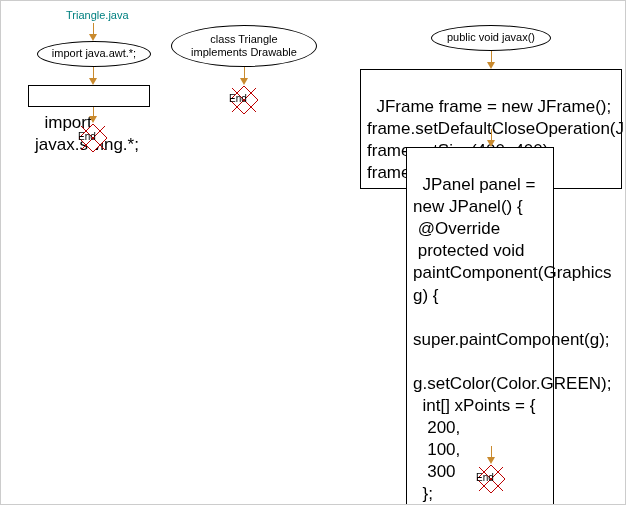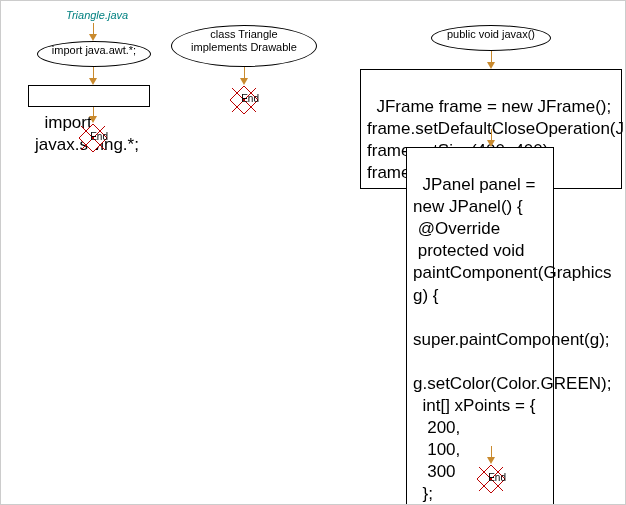--- a/index.html
+++ b/index.html
@@ -9,28 +9,28 @@
       background: #fff;
       width: 626px;
       height: 505px;
       position: relative;
       border: 1px solid #ccc;
     }
     .node-label {
       position: absolute;
       color: #008080;
       font-size: 11px;
-      font-style: italic;
     }
     .ellipse {
       position: absolute;
       border: 1px solid #000;
       border-radius: 50%;
       background: #fff;
       display: flex;
+      align-items: center;
       justify-content: center;
       text-align: center;
       padding: 2px 8px;
       font-size: 11px;
       line-height: 1.2;
     }
     .rect {
       position: absolute;
       border: 1px solid #000;
       background: #fff;
@@ -46,21 +46,21 @@
       height: 30px;
     }
     .end-diamond svg {
       width: 30px;
       height: 30px;
       display: block;
     }
     .end-text {
       position: absolute;
       width: 30px;
-      text-align: right;
+      text-align: left;
       font-size: 10px;
       top: 8px;
       left: 0;
     }
     .arrow {
       position: absolute;
     }
     .arrow-down {
       width: 0;
       height: 0;

